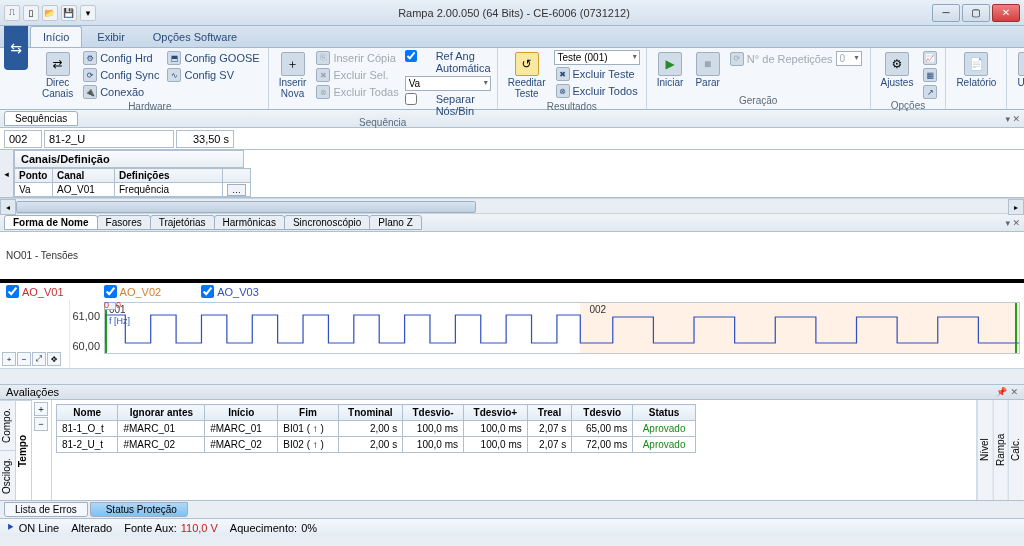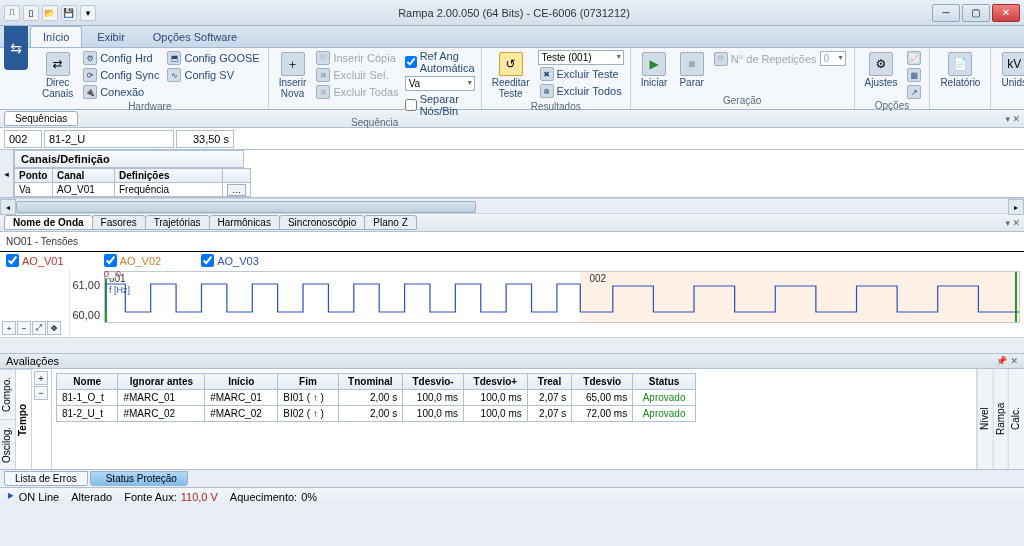--- a/index.html
+++ b/index.html
@@ -25,21 +25,21 @@
 .rgroup { border-right: 1px solid #c8d4e0; padding: 2px 6px; display: flex; flex-direction: column; justify-content: space-between; position: relative; }
 .rgroup-label { text-align: center; font-size: 10px; color: #5a6a7a; margin-top: auto; padding-bottom: 1px; }
 .rgroup-content { display: flex; gap: 4px; flex: 1; align-items: flex-start; }
 .rbtn-big { display: flex; flex-direction: column; align-items: center; gap: 1px; padding: 2px 4px; cursor: pointer; }
 .rbtn-big .ico { width: 24px; height: 24px; background: #d0dce8; border: 1px solid #a0b0c0; border-radius: 2px; display: flex; align-items: center; justify-content: center; font-size: 12px; }
 .rbtn-big .lbl { font-size: 10px; color: #2a4a7a; text-align: center; line-height: 1.1; }
 .rcol { display: flex; flex-direction: column; gap: 1px; }
 .rbtn-sm { display: flex; align-items: center; gap: 3px; padding: 1px 2px; font-size: 10px; color: #2a4a7a; cursor: pointer; white-space: nowrap; }
 .rbtn-sm .ico { width: 14px; height: 14px; background: #d0dce8; border: 1px solid #a0b0c0; border-radius: 2px; font-size: 8px; display: flex; align-items: center; justify-content: center; }
 .rbtn-sm.disabled { color: #a0a8b0; }
-.chk { display: flex; align-items: center; gap: 3px; font-size: 10px; color: #2a4a7a; }
+.chk { display: flex; align-items: flex-start; gap: 19px; font-size: 10px; color: #2a4a7a; }
 .chk input { width: 12px; height: 12px; }
 .combo { border: 1px solid #a0b0c0; background: #fff; padding: 1px 14px 1px 3px; font-size: 10px; position: relative; min-width: 50px; }
 .combo::after { content: "▾"; position: absolute; right: 2px; top: 1px; font-size: 8px; color: #666; }
 
 
 .seqbar { height: 18px; background: linear-gradient(#f0f4f8,#e0e8f0); border-bottom: 1px solid #b0c0d0; display: flex; align-items: center; padding: 0 4px; }
 .seqtab { padding: 1px 10px; background: #fff; border: 1px solid #a0b0c0; border-radius: 3px 3px 0 0; font-size: 10px; }
 .seqbar .pin { margin-left: auto; font-size: 9px; color: #666; }
 
 .seqfields { height: 22px; background: #fff; border-bottom: 1px solid #b0c0d0; display: flex; align-items: center; padding: 2px 4px; gap: 2px; }
@@ -63,21 +63,21 @@
 .hsb .thumb { position: absolute; left: 16px; top: 2px; height: 12px; width: 460px; background: linear-gradient(#d8e4f0,#c0d0e0); border: 1px solid #a0b0c0; border-radius: 2px; }
 .hsb .arrow-l, .hsb .arrow-r { position: absolute; top: 0; width: 16px; height: 16px; background: #e0e8f0; border: 1px solid #b0c0d0; display: flex; align-items: center; justify-content: center; font-size: 8px; }
 .hsb .arrow-l { left: 0; } .hsb .arrow-r { right: 0; }
 
 
 .wavetabs { height: 18px; background: linear-gradient(#f0f4f8,#e0e8f0); border-bottom: 1px solid #b0c0d0; display: flex; align-items: center; padding: 0 4px; gap: 0; }
 .wtab { padding: 1px 8px; border: 1px solid #a0b0c0; background: #e8eef4; font-size: 10px; border-radius: 3px 3px 0 0; margin-right: -1px; cursor: pointer; }
 .wtab.active { background: #fff; font-weight: bold; }
 .wavetabs .pin { margin-left: auto; font-size: 9px; color: #666; }
 
-.wavehdr { padding: 4px 6px; background: #fff; font-size: 10px; color: #333; border-bottom: 1px solid #000000; }
+.wavehdr { padding: 18px 6px; background: #fff; font-size: 10px; color: #333; border-bottom: 4px solid #000000; }
 .wavechks { padding: 2px 6px; background: #fff; display: flex; gap: 40px; }
 .wavechks label { display: flex; gap: 3px; align-items: center; font-size: 10px; }
 .wavechks .v1 { color: #c03030; } .wavechks .v2 { color: #d08030; } .wavechks .v3 { color: #3050c0; }
 
 .wavearea { background: #fff; height: 68px; position: relative; display: flex; }
 .wave-toolbar { width: 70px; display: flex; flex-direction: column; justify-content: flex-end; padding: 2px; gap: 2px; border-right: 1px solid #e0e8f0; }
 .wave-tb-row { display: flex; gap: 1px; }
 .wave-tb-row .b { width: 14px; height: 14px; border: 1px solid #b0c0d0; background: #f4f8fc; font-size: 8px; display: flex; align-items: center; justify-content: center; }
 .waveplot { flex: 1; position: relative; overflow: hidden; }
 .ylabels { position: absolute; left: 0; top: 0; bottom: 0; width: 32px; font-size: 9px; color: #333; }
@@ -336,21 +336,21 @@
   </div>
 </div>
 
 <div class="hsb">
   <div class="arrow-l">◂</div>
   <div class="thumb"></div>
   <div class="arrow-r">▸</div>
 </div>
 
 <div class="wavetabs">
-  <div class="wtab active">Nome de Onda</div>
+  <div class="wtab active">Forma de Nome</div>
   <div class="wtab">Fasores</div>
   <div class="wtab">Trajetórias</div>
   <div class="wtab">Harmônicas</div>
   <div class="wtab">Sincronoscópio</div>
   <div class="wtab">Plano Z</div>
   <div class="pin">▾ ✕</div>
 </div>
 <div class="wavehdr">NO01 - Tensões</div>
 <div class="wavechks">
   <label class="v1">

